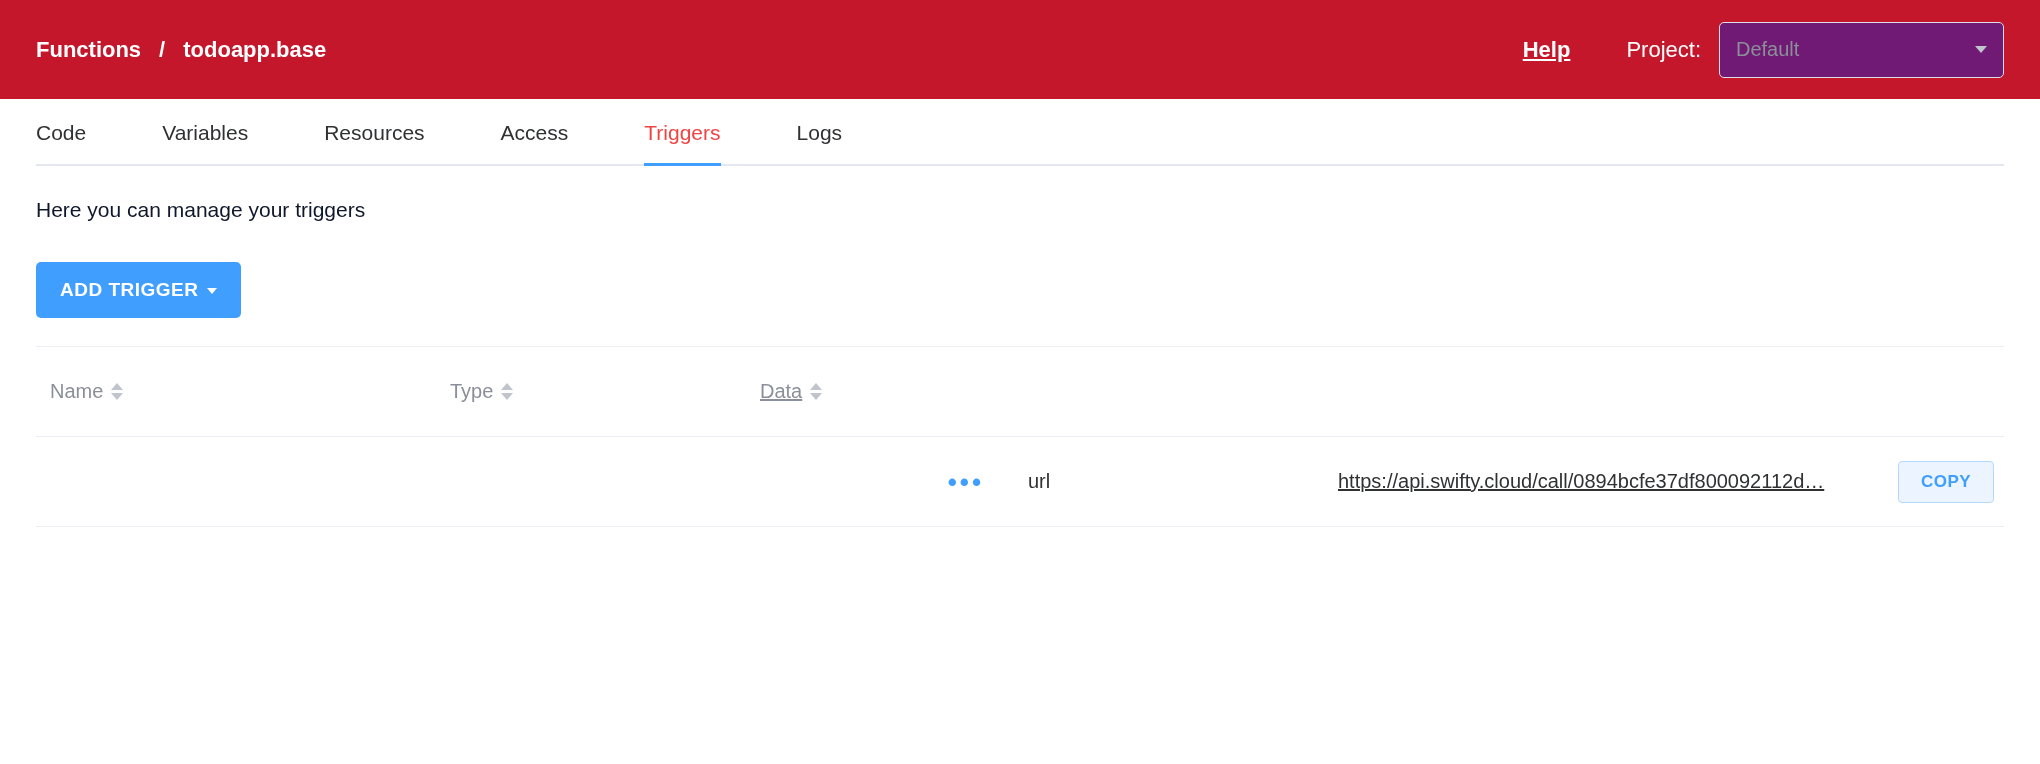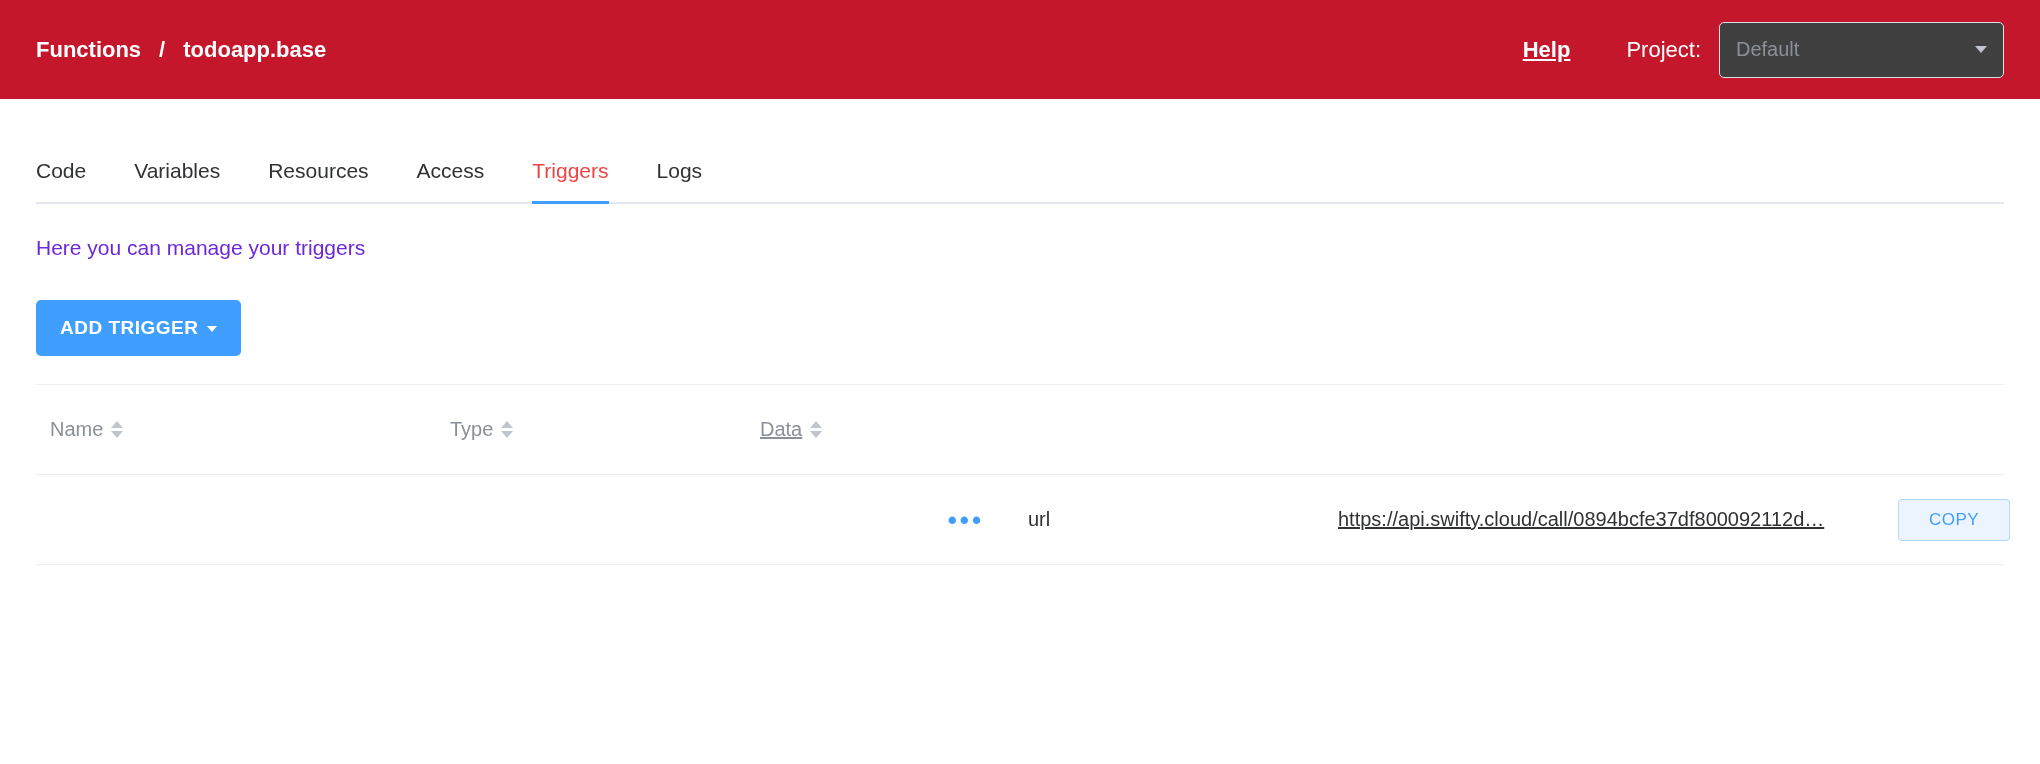--- a/index.html
+++ b/index.html
@@ -42,21 +42,21 @@
       text-decoration: underline;
       font-weight: 600;
     }
     .project-wrap {
       display: flex;
       align-items: center;
       gap: 18px;
     }
     .project-label { font-weight: 500; }
     .project-select {
-      background: #404040;
+      background: #701a75;
       color: #8a8f99;
       border: 1px solid #dcdfe6;
       border-radius: 5px;
       height: 56px;
       width: 285px;
       padding: 0 16px;
       display: flex;
       align-items: center;
       justify-content: space-between;
       cursor: pointer;
@@ -66,42 +66,42 @@
       width: 0; height: 0;
       border-left: 6px solid transparent;
       border-right: 6px solid transparent;
       border-top: 7px solid #c0c4cc;
     }
     
     .content { padding: 0 36px; }
     
     .tabs {
       display: flex;
-      gap: 48px;
+      gap: 76px;
       border-bottom: 2px solid #e4e7ed;
-      margin-top: 58px;
+      margin-top: 20px;
     }
     .tab {
       font-size: 21px;
       color: #303133;
       padding: 0 0 18px 0;
       cursor: pointer;
       font-weight: 500;
       position: relative;
       top: 2px;
       border-bottom: 3px solid transparent;
     }
     .tab.active {
       color: #ef4444;
       border-bottom-color: #409eff;
     }
     
     .description {
       font-size: 21px;
-      color: #6d28d9;
+      color: #0f172a;
       margin-top: 32px;
     }
     
     .actions {
       margin-top: 40px;
       padding-bottom: 28px;
       border-bottom: 1px solid #ebeef5;
     }
     .add-trigger-btn {
       background: #409eff;
@@ -186,23 +186,23 @@
       white-space: nowrap;
       overflow: hidden;
       text-overflow: ellipsis;
       max-width: 560px;
     }
     .copy-btn {
       color: #409eff;
       background: #ecf5ff;
       border: 1px solid #b3d8ff;
       border-radius: 4px;
-      padding: 10px 30px;
+      padding: 10px 22px;
       font-size: 17px;
-      font-weight: 400;
+      font-weight: 700;
       letter-spacing: 0.5px;
       cursor: pointer;
     }
   </style>
 </head>
 <body>
 
 <div class="header">
   <div class="breadcrumb">
     <a href="#">Functions</a>

